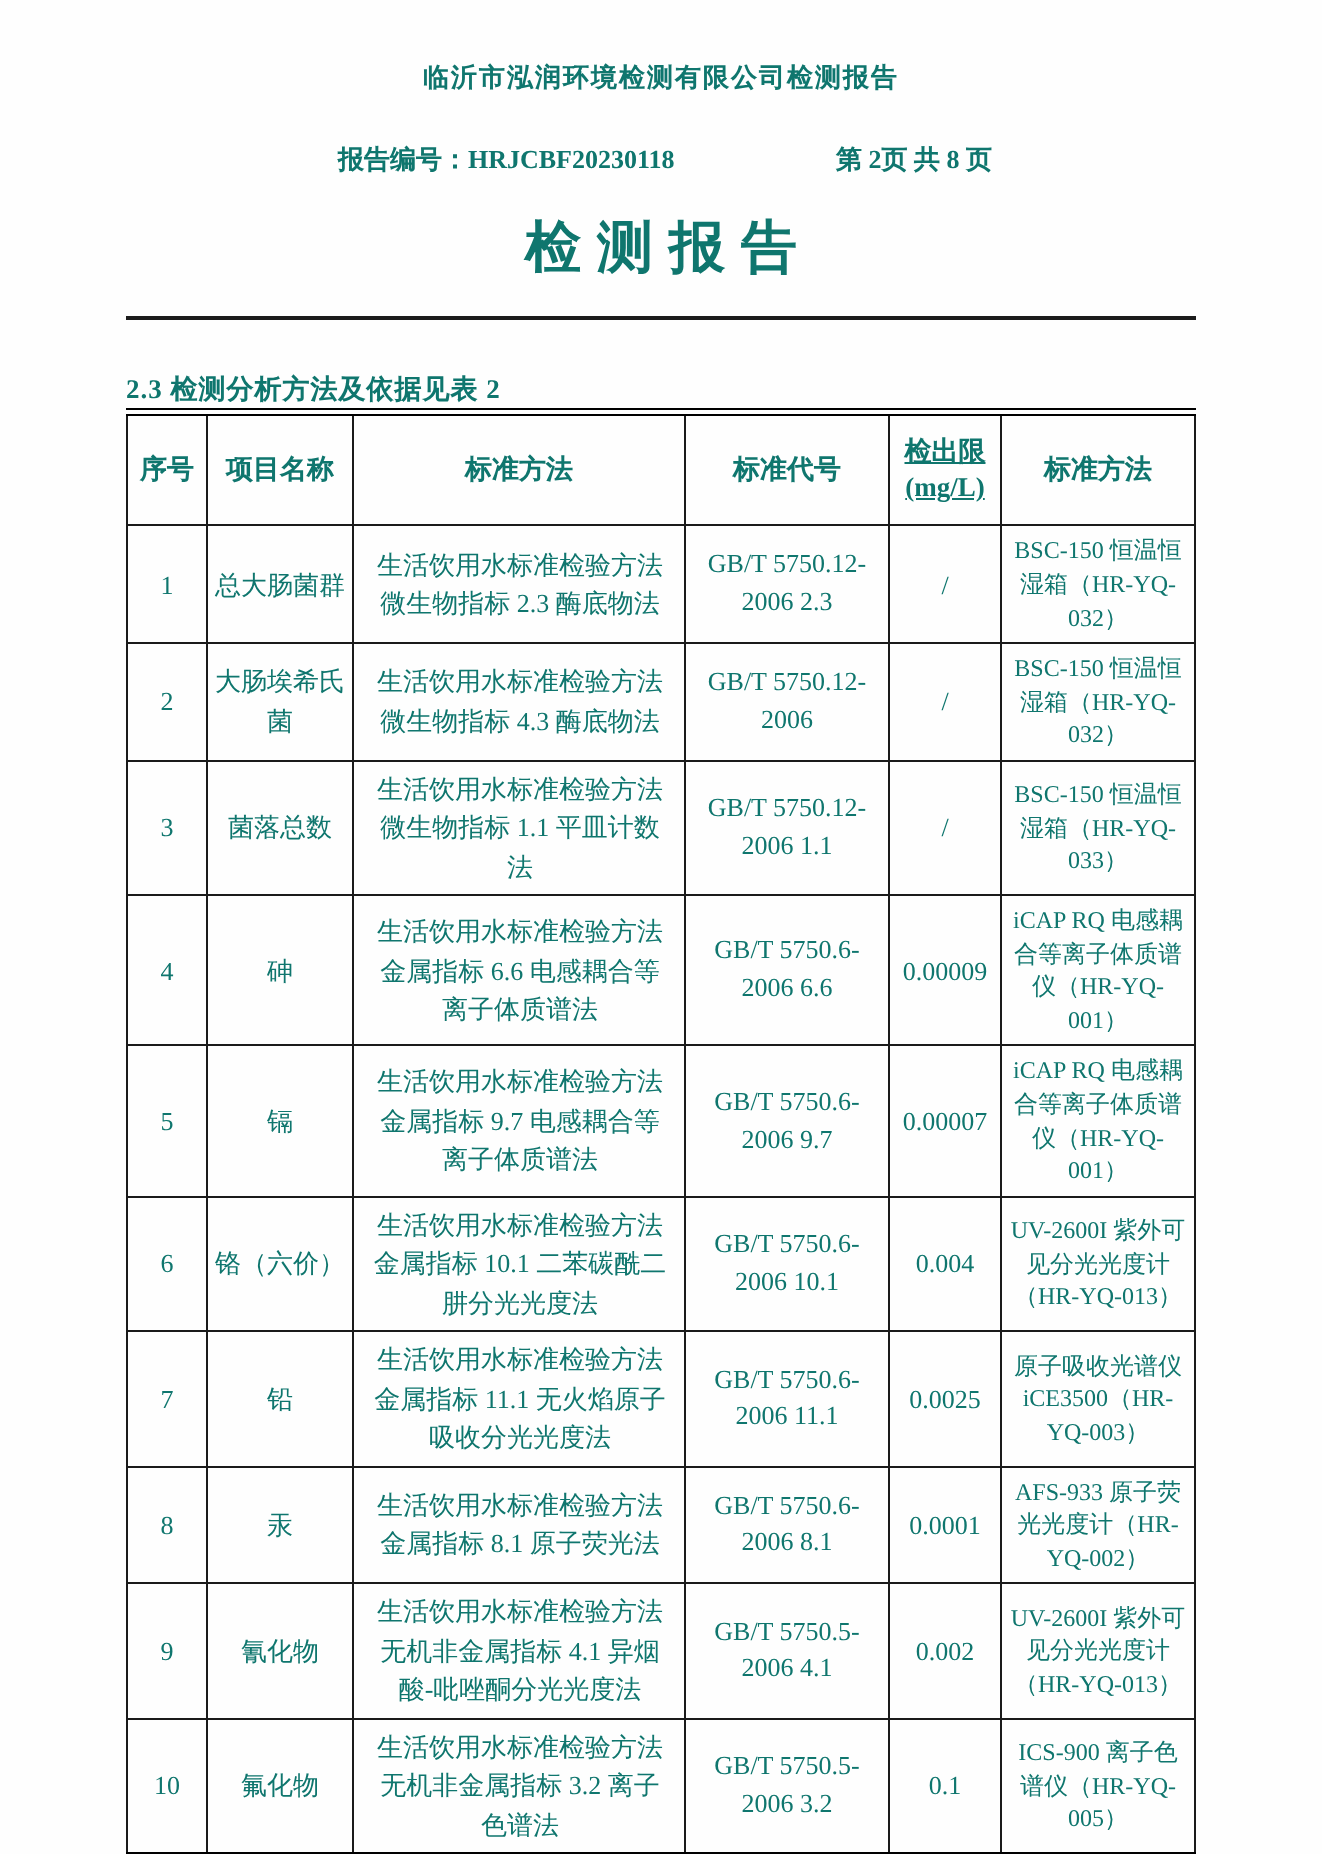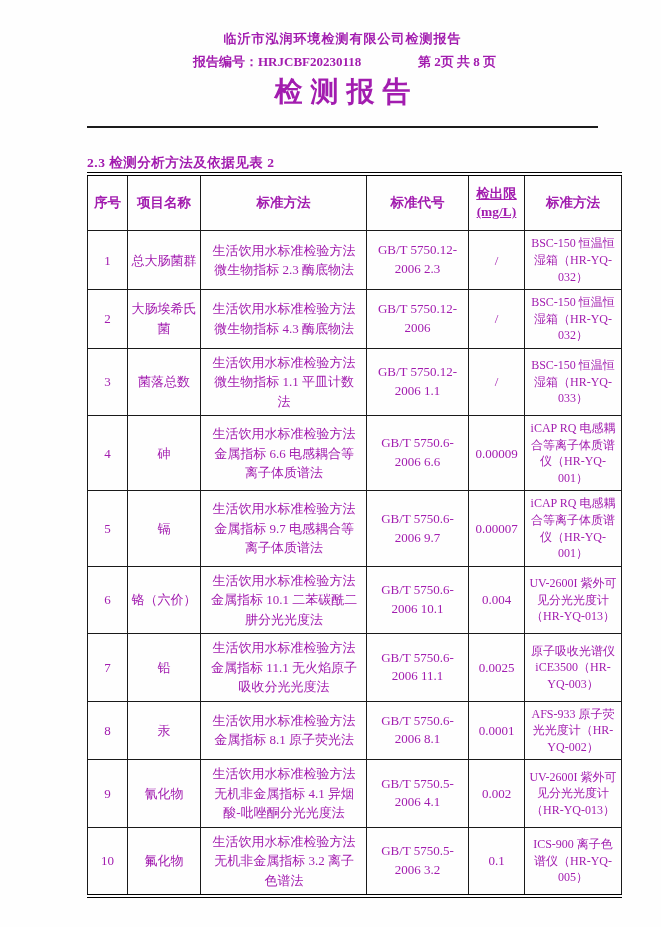--- a/index.html
+++ b/index.html
@@ -6,54 +6,54 @@
     margin: 0;
     padding: 0;
     background: #ffffff;
   }
   .page {
     position: relative;
     width: 661px;
     height: 927px;
     box-sizing: border-box;
     background: #fefefe;
-    color: #a21caf;
+    color: #0f766e;
     font-family: "Liberation Serif", "DejaVu Serif", serif;
-    padding: 30px 63px 0 87px;
+    padding: 30px 63px 0 63px;
     overflow: hidden;
   }
   .company-header {
     text-align: center;
     font-size: 13px;
     font-weight: 600;
     letter-spacing: 1px;
   }
   .meta-row {
     display: flex;
     align-items: baseline;
-    margin-top: 5px;
+    margin-top: 23px;
     font-size: 13px;
     font-weight: bold;
   }
   .report-no {
     margin-left: 106px;
     white-space: nowrap;
   }
   .page-indicator {
     margin-left: auto;
     margin-right: 102px;
     white-space: nowrap;
   }
   .report-title {
     text-align: center;
     font-family: "Liberation Sans", "DejaVu Sans", sans-serif;
     font-size: 28px;
     font-weight: bold;
     letter-spacing: 8px;
-    margin-top: 2px;
+    margin-top: 16px;
     text-indent: 8px; 
   }
   .divider {
     border: none;
     border-top: 2px solid #1c1c1c;
     margin: 15px 0 0 0;
   }
   .section-heading {
     margin-top: 26px;
     font-size: 13.5px;

